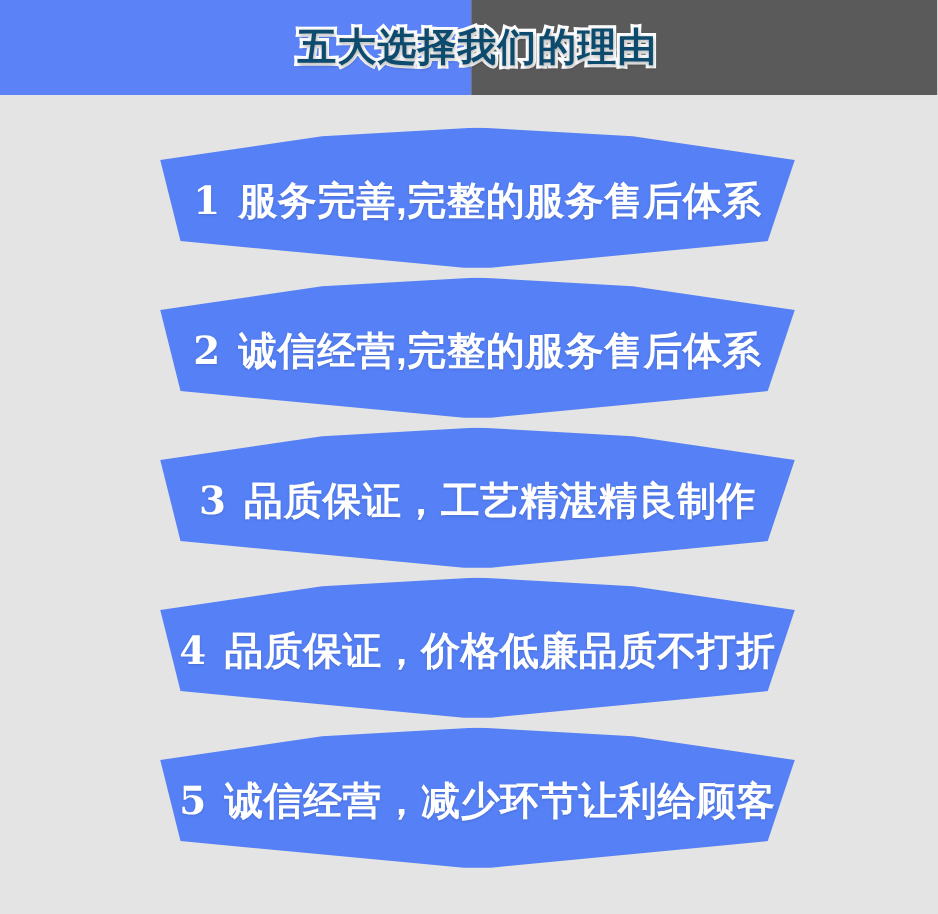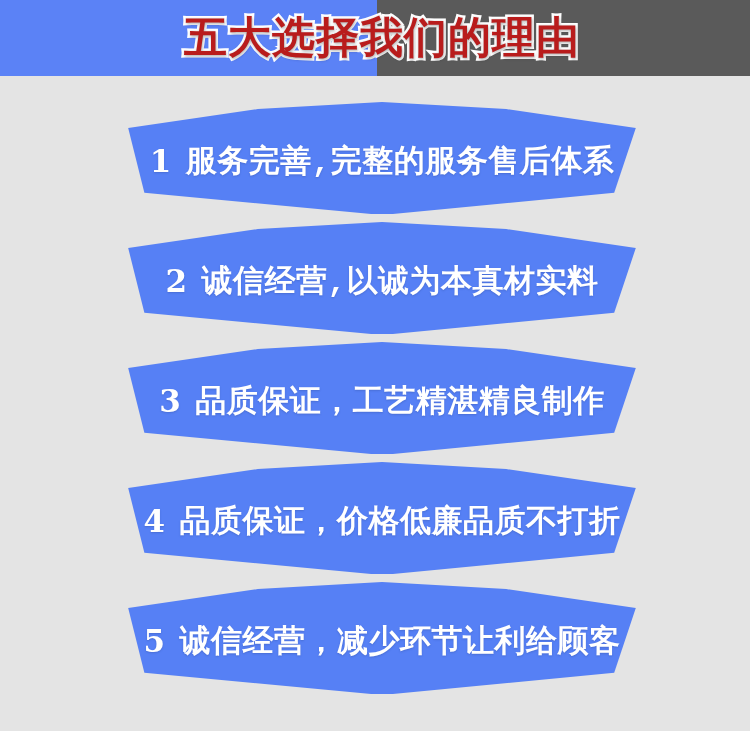--- a/index.html
+++ b/index.html
@@ -51,24 +51,24 @@
     position: absolute;
     left: 0;
     top: 0;
     width: 750px;
     height: 76px;
     display: flex;
     align-items: center;
     justify-content: center;
     padding-left: 14px;
     box-sizing: border-box;
-    font-size: 43px;
+    font-size: 31px;
     font-weight: bold;
     letter-spacing: 1px;
-    color: #b91c1c;
+    color: #0c4a6e;
     white-space: nowrap;
     -webkit-text-stroke: 5px #ffffff;
     paint-order: stroke fill;
     text-shadow:
       0 0 2px rgba(0,0,0,0.18),
       1px 2px 3px rgba(0,0,0,0.22);
   }
 
   .header-underline {
     position: absolute;
@@ -139,21 +139,21 @@
     letter-spacing: 0.5px;
     text-shadow: 0 1px 2px rgba(40,60,130,0.28);
   }
   .banner-index {
     font-family: "DejaVu Serif", "Liberation Serif", serif;
     font-weight: bold;
     font-size: 31px;
     margin-right: 14px;
   }
   .banner-label {
-    font-family: Liberation Mono, monospace;
+    font-family: Liberation Sans, sans-serif;
     text-align: right;
   }
 </style>
 </head>
 <body>
 
 <div id="page">
 
   <div class="header">
     <div class="header-bg-left"></div>
@@ -169,21 +169,21 @@
       <div class="banner-text">
         <span class="banner-index">1</span>
         <span class="banner-label">服务完善,完整的服务售后体系</span>
       </div>
     </div>
 
     <div class="banner-item i1">
       <div class="banner-shape"></div>
       <div class="banner-text">
         <span class="banner-index">2</span>
-        <span class="banner-label">诚信经营,以诚为本真材实料</span>
+        <span class="banner-label">诚信经营,完整的服务售后体系</span>
       </div>
     </div>
 
     <div class="banner-item i2">
       <div class="banner-shape"></div>
       <div class="banner-text">
         <span class="banner-index">3</span>
         <span class="banner-label">品质保证，工艺精湛精良制作</span>
       </div>
     </div>

